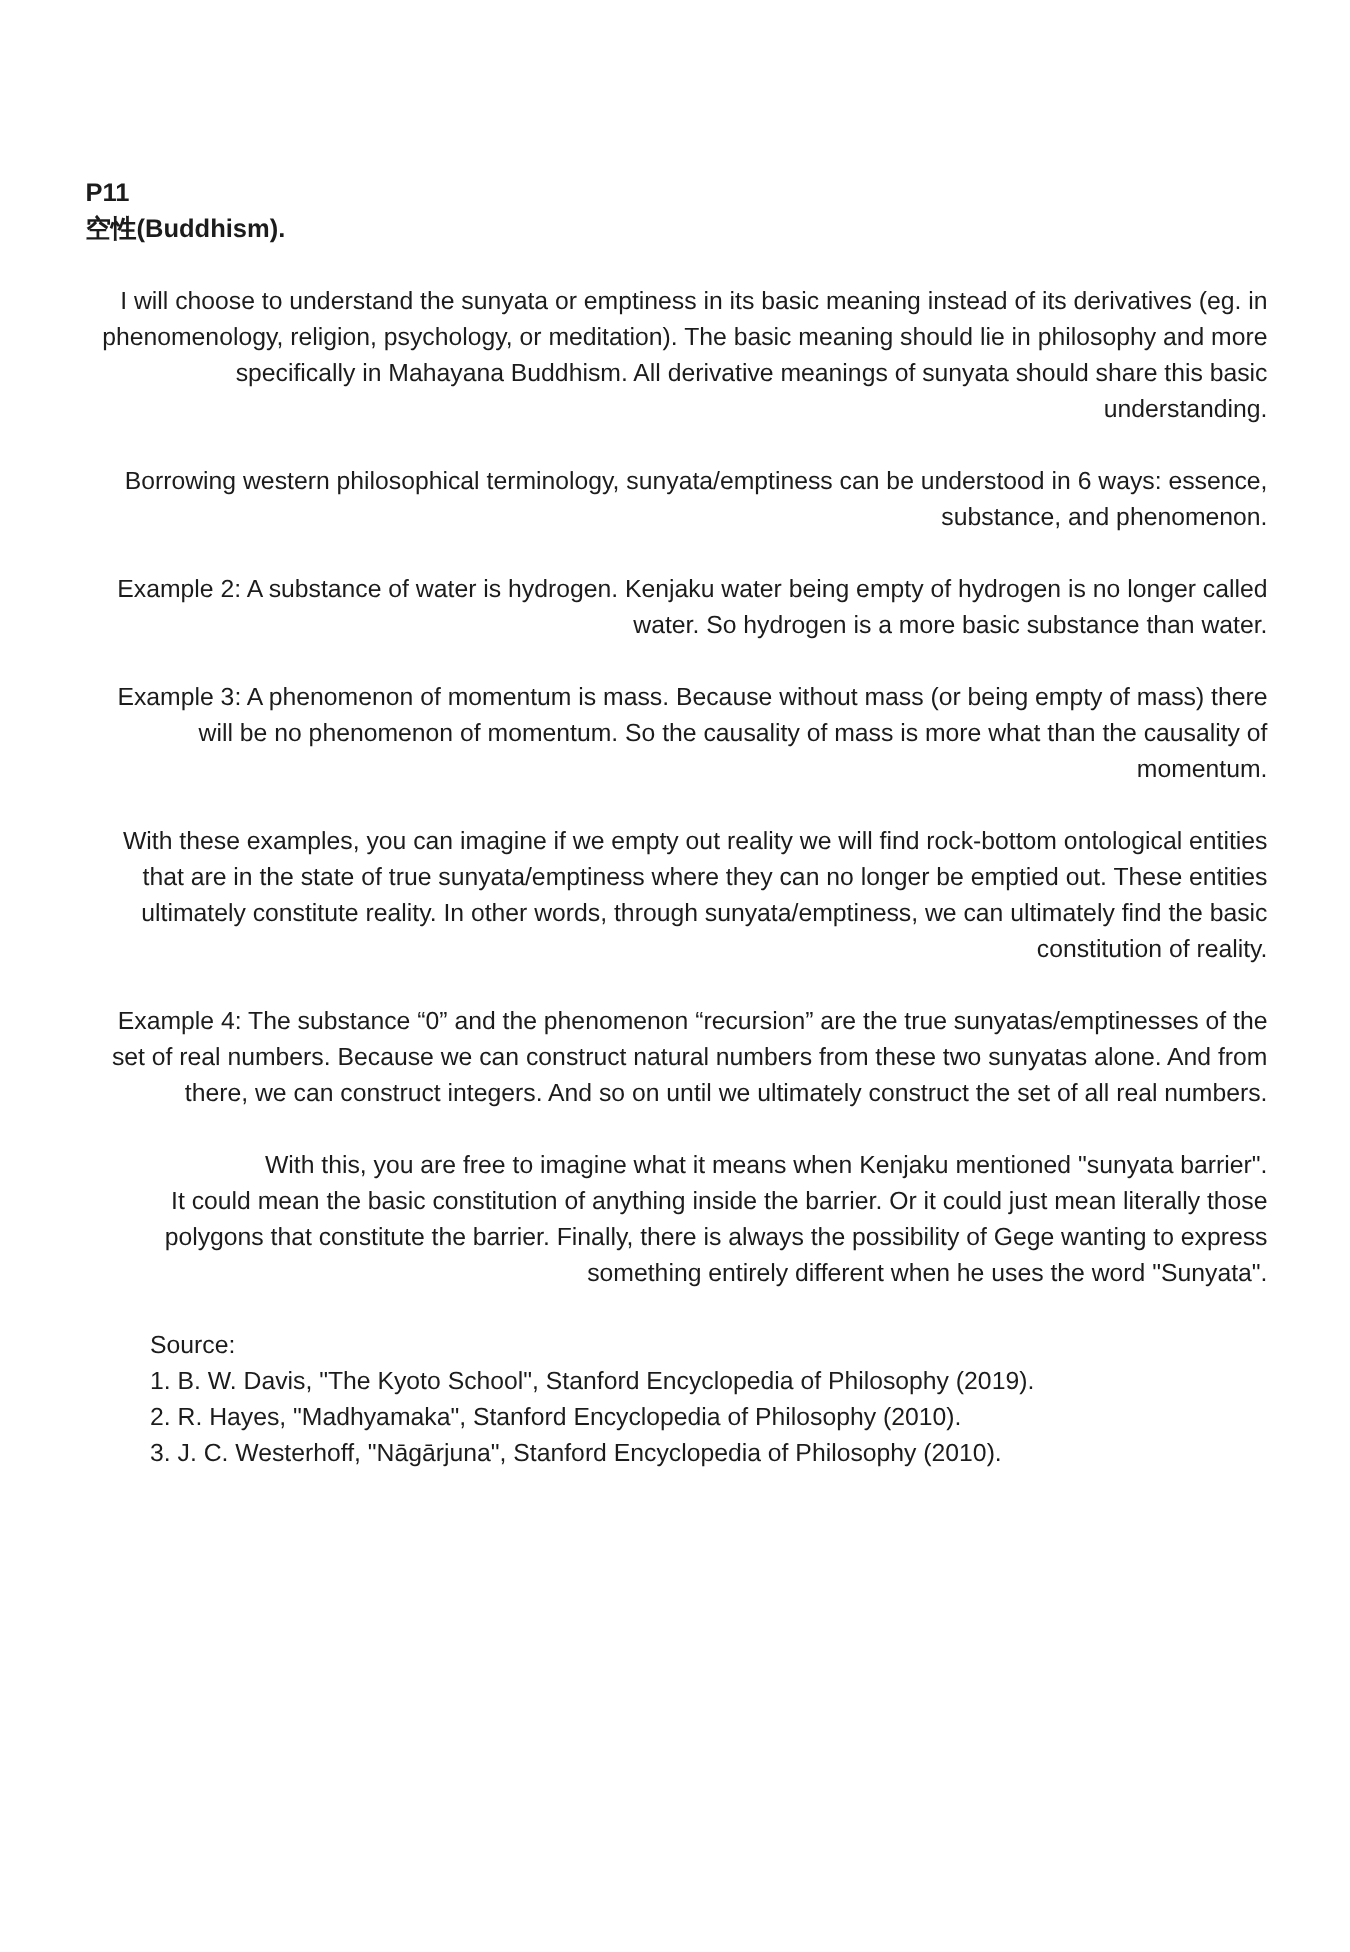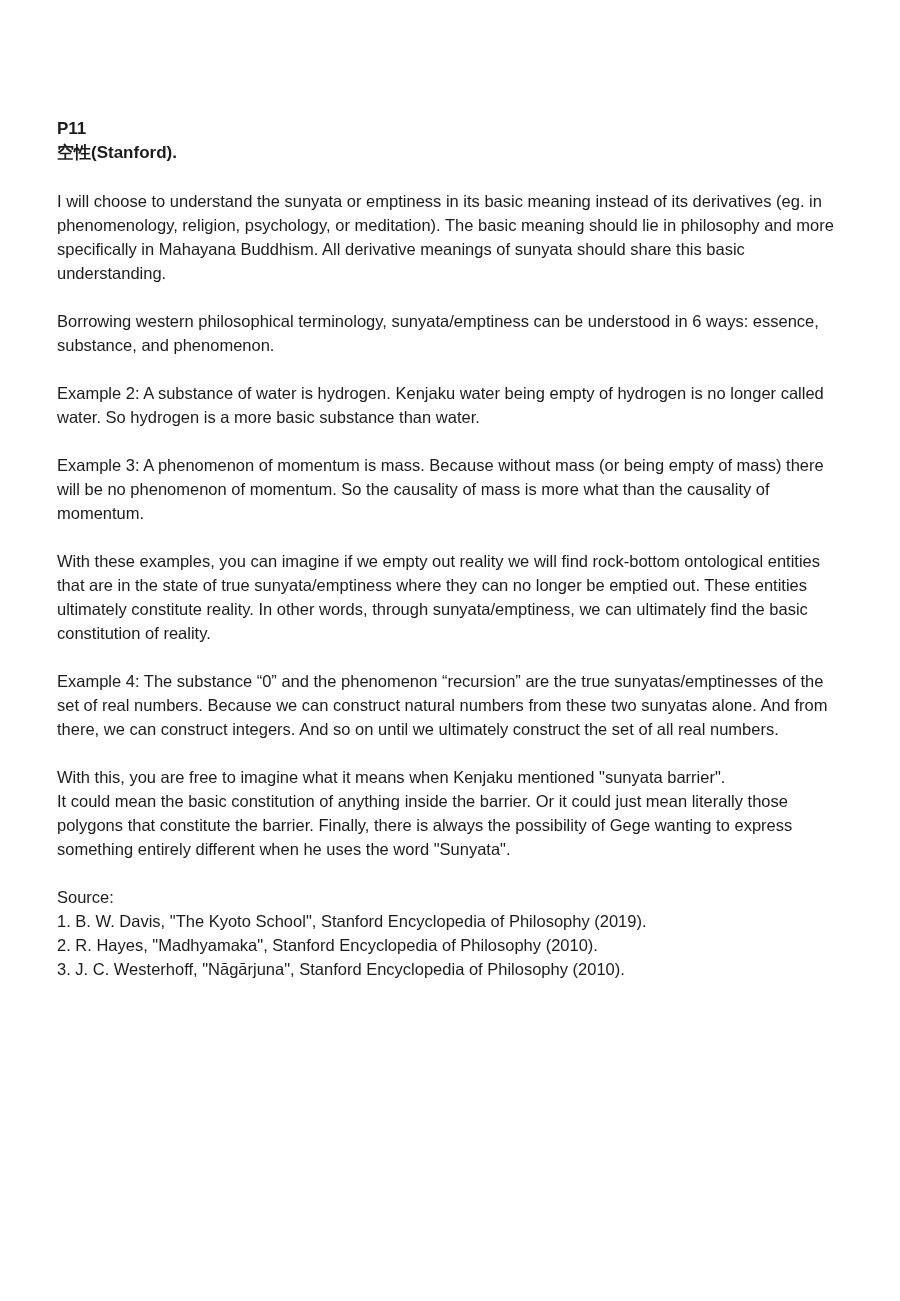--- a/index.html
+++ b/index.html
@@ -21,36 +21,38 @@
     line-height: 24px;
   }
   .heading-line { display: block; }
   .para {
     margin: 0 0 24px 0;
     font-size: 16.5px;
     font-weight: 400;
     line-height: 24px;
     white-space: pre-line;
     max-width: 790px;
+    text-align: right;
   }
   .source { margin: 0; }
   .source-line {
     font-size: 16.5px;
     font-weight: 400;
     line-height: 24px;
     max-width: 790px;
+    margin-left: 43px;
   }
 </style>
 </head>
 <body>
 
 <div class="page">
   <h1 class="heading">
     <span class="heading-line">P11</span>
-    <span class="heading-line">空性(Stanford).</span>
+    <span class="heading-line">空性(Buddhism).</span>
   </h1>
 
   <p class="para">I will choose to understand the sunyata or emptiness in its basic meaning instead of its derivatives (eg. in phenomenology, religion, psychology, or meditation). The basic meaning should lie in philosophy and more specifically in Mahayana Buddhism. All derivative meanings of sunyata should share this basic understanding.</p>
   <p class="para">Borrowing western philosophical terminology, sunyata/emptiness can be understood in 6 ways: essence, substance, and phenomenon.</p>
   <p class="para">Example 2: A substance of water is hydrogen. Kenjaku water being empty of hydrogen is no longer called water. So hydrogen is a more basic substance than water.</p>
   <p class="para">Example 3: A phenomenon of momentum is mass. Because without mass (or being empty of mass) there will be no phenomenon of momentum. So the causality of mass is more what than the causality of momentum.</p>
   <p class="para">With these examples, you can imagine if we empty out reality we will find rock-bottom ontological entities that are in the state of true sunyata/emptiness where they can no longer be emptied out. These entities ultimately constitute reality. In other words, through sunyata/emptiness, we can ultimately find the basic constitution of reality.</p>
   <p class="para">Example 4: The substance “0” and the phenomenon “recursion” are the true sunyatas/emptinesses of the set of real numbers. Because we can construct natural numbers from these two sunyatas alone. And from there, we can construct integers. And so on until we ultimately construct the set of all real numbers.</p>
   <p class="para">With this, you are free to imagine what it means when Kenjaku mentioned "sunyata barrier".
 It could mean the basic constitution of anything inside the barrier. Or it could just mean literally those polygons that constitute the barrier. Finally, there is always the possibility of Gege wanting to express something entirely different when he uses the word "Sunyata".</p>

